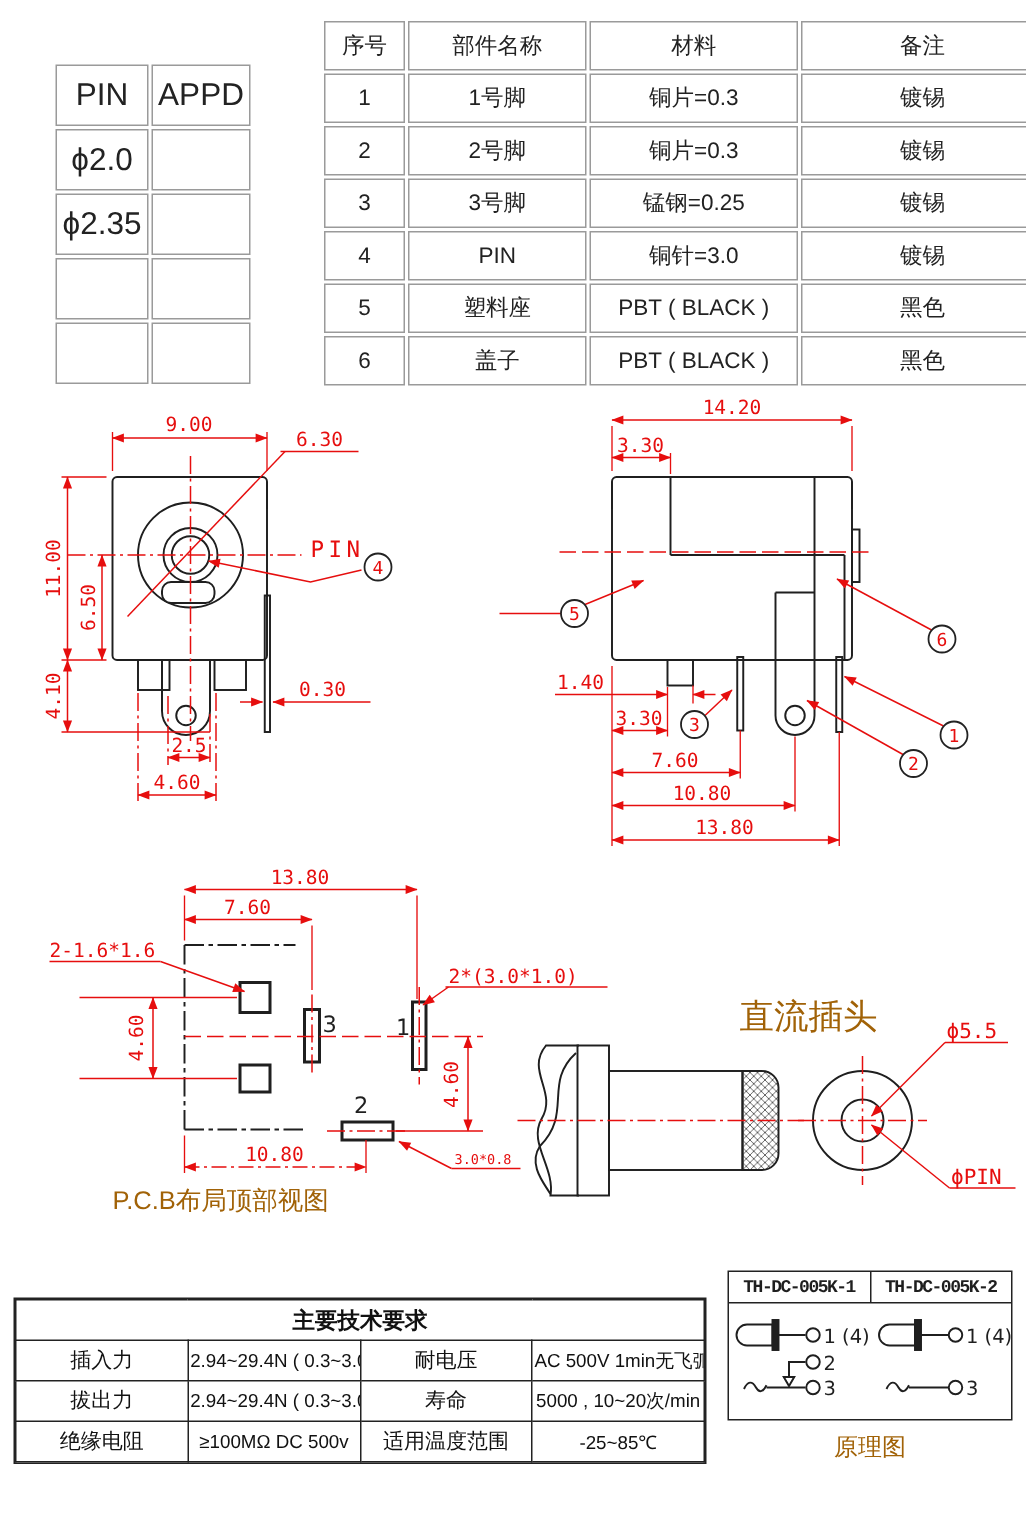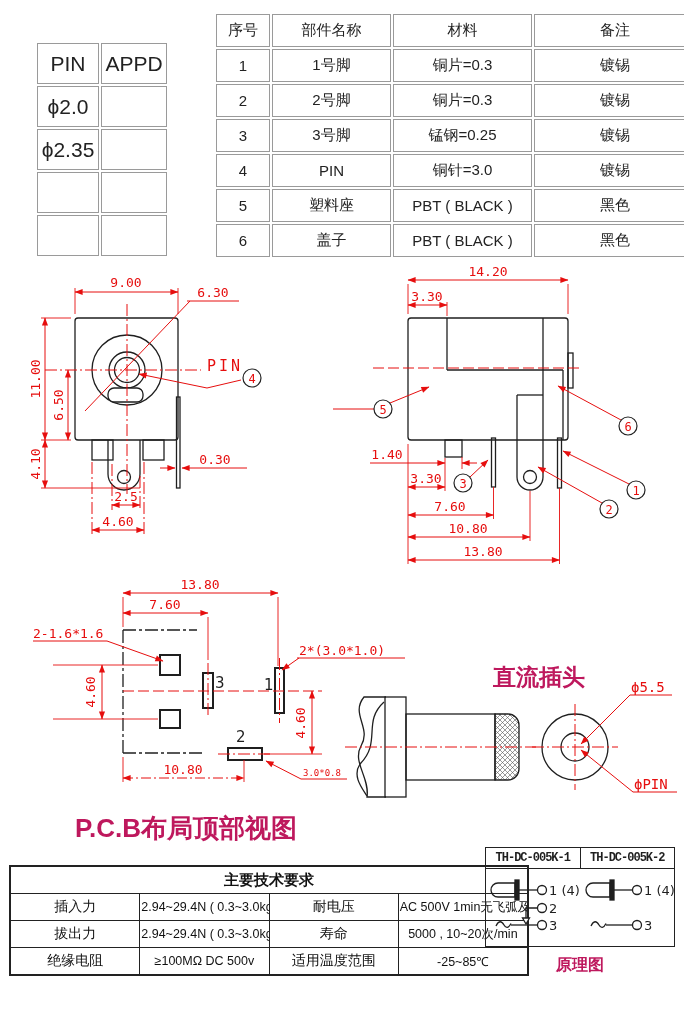--- a/index.html
+++ b/index.html
@@ -7,33 +7,33 @@
         font-family:"Liberation Sans",sans-serif;color:#1f1f1f;}
   .abs{position:absolute;}
   
   table{border-spacing:2px;table-layout:fixed;}
   td{border:1px solid #9a9a9a;text-align:center;vertical-align:middle;background:#fff;
      overflow:hidden;white-space:nowrap;}
   .pin-table{left:35px;top:41px;width:122px;}
   .pin-table td{height:37px;font-size:21px;color:#222;}
   .parts-table{left:214px;top:12px;width:462px;}
   .parts-table td{height:29px;font-size:15px;color:#222;}
-  .tech-table{left:10px;top:866px;width:518px;border-spacing:0;border-collapse:collapse;}
+  .tech-table{left:10px;top:866px;width:460px;border-spacing:0;border-collapse:collapse;}
   .tech-table td{border:1px solid #222;height:24px;font-size:14px;color:#111;}
   .tech-table .tt{font-weight:bold;font-size:15px;}
   .tech-table .val{font-size:12.5px;}
   .tech-table{outline:1px solid #222;}
   
   .schem-box{left:485px;top:847px;width:190px;height:100px;border:1.5px solid #222;box-sizing:border-box;}
   .schem-head{display:flex;height:20px;border-bottom:1.5px solid #222;}
   .schem-head .cell{flex:1;display:flex;align-items:center;justify-content:center;
      font-family:"Liberation Mono",monospace;font-weight:bold;font-size:12px;letter-spacing:-1px;text-align:right;}
   .schem-head .cell:first-child{border-right:1.5px solid #222;}
   
-  .caption{position:absolute;color:#be185d;font-weight:bold;}
+  .caption{position:absolute;color:#a16207;}
   
   svg .ink{stroke:#1f1f1f;stroke-width:1.3;fill:none;}
   svg .ink2{stroke:#1f1f1f;stroke-width:2;fill:none;}
   svg .cl{stroke:#e60e0e;stroke-width:1;fill:none;stroke-dasharray:12 3 2 3;}
   svg .cld{stroke:#e60e0e;stroke-width:1;fill:none;stroke-dasharray:11 4;}
   svg .ext{stroke:#e60e0e;stroke-width:0.9;fill:none;}
   svg .dim{stroke:#e60e0e;stroke-width:1;fill:none;}
   svg .dashdim{stroke:#e60e0e;stroke-width:1;fill:none;stroke-dasharray:10 3 2 3;}
   svg .odash{stroke:#1f1f1f;stroke-width:1.3;fill:none;stroke-dasharray:13 3 3 3;}
   svg .co{stroke:#222;stroke-width:1.2;fill:#fff;}
@@ -301,21 +301,21 @@
     <text class="bk" x="221" y="172">2</text>
     <text class="dt" x="185" y="19">13.80</text>
     <text class="dt" x="150" y="39">7.60</text>
     <text class="dt dts" x="18" y="68">2-1.6*1.6</text>
     <text class="dt" x="80" y="122" transform="rotate(-90 80 122)">4.60</text>
     <text class="dt dts" x="284" y="85">2*(3.0*1.0)</text>
     <text class="dt" x="290" y="153" transform="rotate(-90 290 153)">4.60</text>
     <text class="dt" x="168" y="204">10.80</text>
     <text class="dt dts tiny" x="288" y="206">3.0*0.8</text>
   </svg>
-  <div class="caption" style="left:75px;top:811px;font-size:26px">P.C.B布局顶部视图</div>
+  <div class="caption" style="left:75px;top:789px;font-size:17px">P.C.B布局顶部视图</div>
 
   <svg class="abs" style="left:340px;top:650px" width="344" height="165" viewBox="0 0 344 165">
     <defs>
       <marker id="aG" viewBox="0 0 10 10" refX="9.5" refY="5" markerWidth="10" markerHeight="8" orient="auto-start-reverse">
         <path d="M0,1.2 L10,5 L0,8.8 Z" fill="#e60e0e"></path>
         </marker>
       <pattern id="hatch" width="5" height="5" patternUnits="userSpaceOnUse">
         <path d="M0,5 L5,0 M0,0 L5,5" stroke="#555" stroke-width="0.6"></path>
       </pattern>
     </defs>

